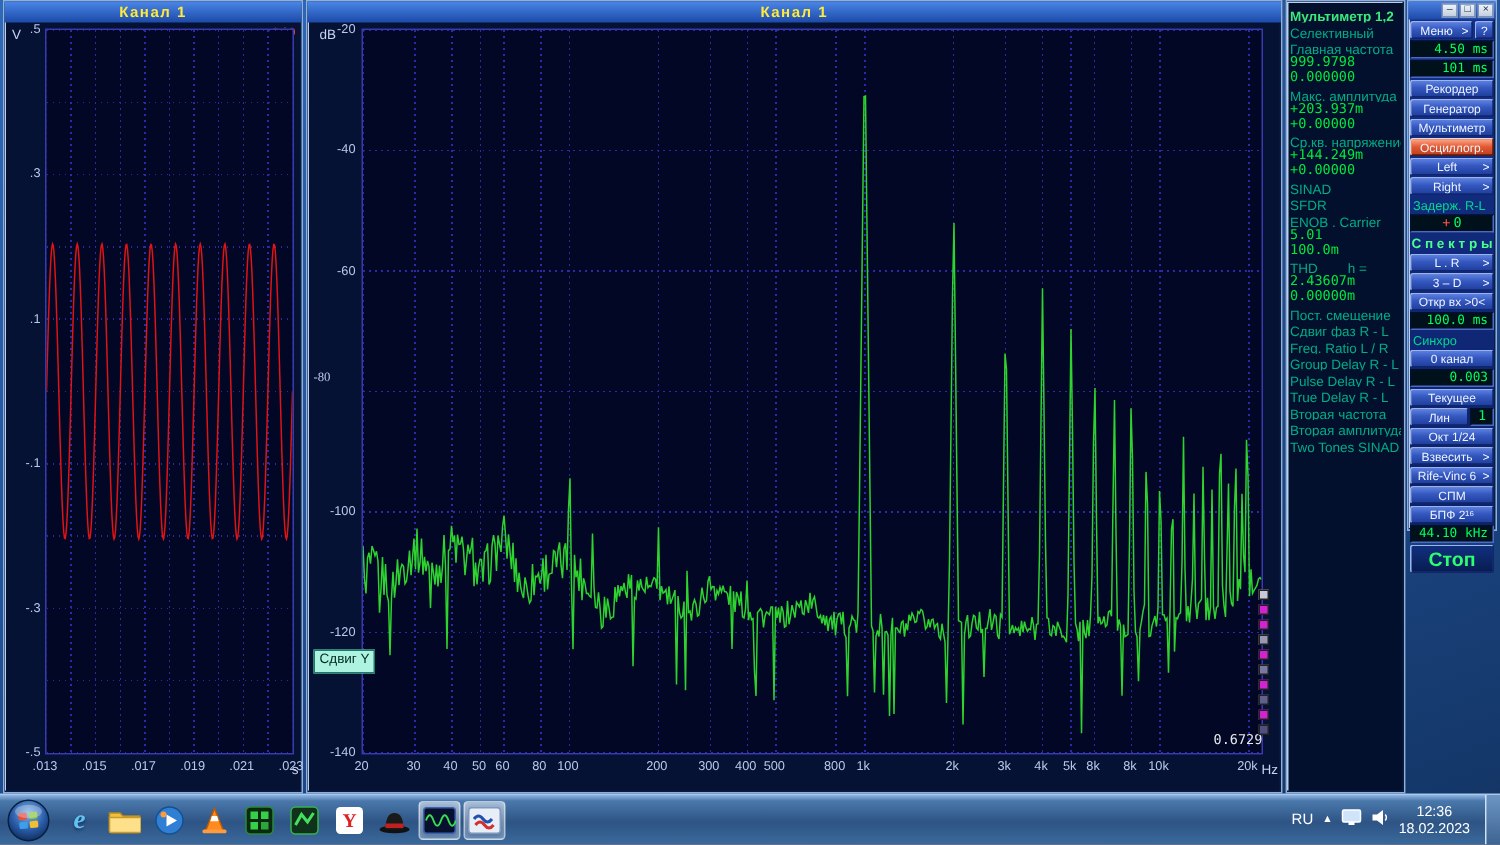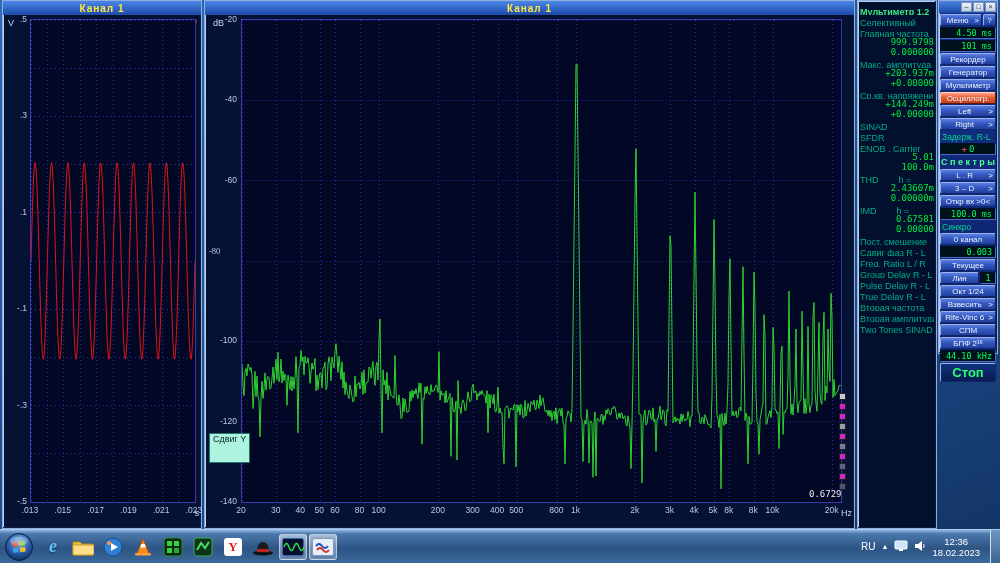--- a/index.html
+++ b/index.html
@@ -18,34 +18,34 @@
   svg .grid{stroke:#2b2ba6; stroke-width:1; stroke-dasharray:1 3; shape-rendering:crispEdges;}
   .unit{position:absolute; font-size:9px; color:#c8d4f0;}
   .corner-red{position:absolute; right:4px; top:16px; font-size:8px; color:#ff4040;}
   .labels{position:absolute; left:0; top:0; width:100%; height:100%; pointer-events:none;}
   .tick{position:absolute; font-size:8.5px; color:#b8c8ec; line-height:9px;}
   .tick.ctr{transform:translateX(-50%);}
   #scope-window{left:2px; top:0; width:200px; height:529px;}
   #scope-plot{left:27px; top:18px; width:166px; height:484px;}
   #spec-window{left:204px; top:0; width:651px; height:529px;}
   #spec-plot{left:36px; top:18px; width:601px; height:484px;}
-  .tooltip{position:absolute; left:4px; top:432px; height:30px; line-height:11px;
+  .tooltip{position:absolute; left:4px; top:432px; height:16px; line-height:11px;
     background:#aef2e0; border:1px solid #1d7a6a; color:#002a22; font-size:9px; padding:0 3px;}
   .readout{position:absolute; left:604px; top:488px; color:#e8e8e8; font-size:9px;
     font-family:"DejaVu Sans Mono",monospace;text-align:center;}
   .legend-col{position:absolute; right:8px; top:392px; display:flex; flex-direction:column; gap:3px;}
   .lsq{width:7px; height:7px; border:1px solid #222;}
   
   #meas-panel{left:857px; top:0; width:80px; height:529px; background:#02102e; padding-top:3px;}
   .mrow{padding:0 2px; overflow:hidden;}
   .mline{height:11px; line-height:11px; overflow:hidden;}
   .mlabel{color:#00ac84; font-size:9px; white-space:pre;}
   .mhdr{color:#3ce87c; font-weight:bold;}
   .mv{color:#00e83c; font-family:"DejaVu Sans Mono",monospace; font-size:9px;
-    height:10px; line-height:10px; text-align:right;}
+    height:10px; line-height:10px; text-align:left;}
   
   #ctrl-panel{left:938px; top:0; width:60px; height:354px; z-index:5;
     background:linear-gradient(180deg,#14308a,#0c2268);}
   .ctitle{height:12px; background:linear-gradient(180deg,#4a80e0,#1c4aa8);
     display:flex; justify-content:flex-end; align-items:center; gap:1px; padding:0 1px;}
   .cwbtn{width:11px; height:10px; background:linear-gradient(180deg,#f0f4fa,#c2cede);
     border:1px solid #8094b8; font-size:7px; line-height:8px; text-align:center; color:#1a2a4a;}
   .crow{display:flex; gap:1px; margin:1px 1px 0 1px;}
   .cbtn{flex:1; height:12px; display:flex; align-items:center;
     background:linear-gradient(180deg,#5b7fe0 0%,#3558c0 45%,#20409e 100%);
@@ -263,25 +263,20 @@
           <div class="mline"><span class="mlabel">ENOB . Carrier</span></div>
           <div class="mv">5.01</div>
           <div class="mv">100.0m</div>
         </div>
         <div class="mrow">
           <div class="mline"><span class="mlabel">THD        h =</span></div>
           <div class="mv">2.43607m</div>
           <div class="mv">0.00000m</div>
         </div>
         <div class="mrow">
-          <div class="mline"><span class="mlabel">IMD        h =</span></div>
-          <div class="mv">0.67581</div>
-          <div class="mv">0.00000</div>
-        </div>
-        <div class="mrow">
           <div class="mline"><span class="mlabel">Пост. смещение</span></div>
         </div>
         <div class="mrow">
           <div class="mline"><span class="mlabel">Сдвиг фаз R - L</span></div>
         </div>
         <div class="mrow">
           <div class="mline"><span class="mlabel">Freq. Ratio L / R</span></div>
         </div>
         <div class="mrow">
           <div class="mline"><span class="mlabel">Group Delay R - L</span></div>

